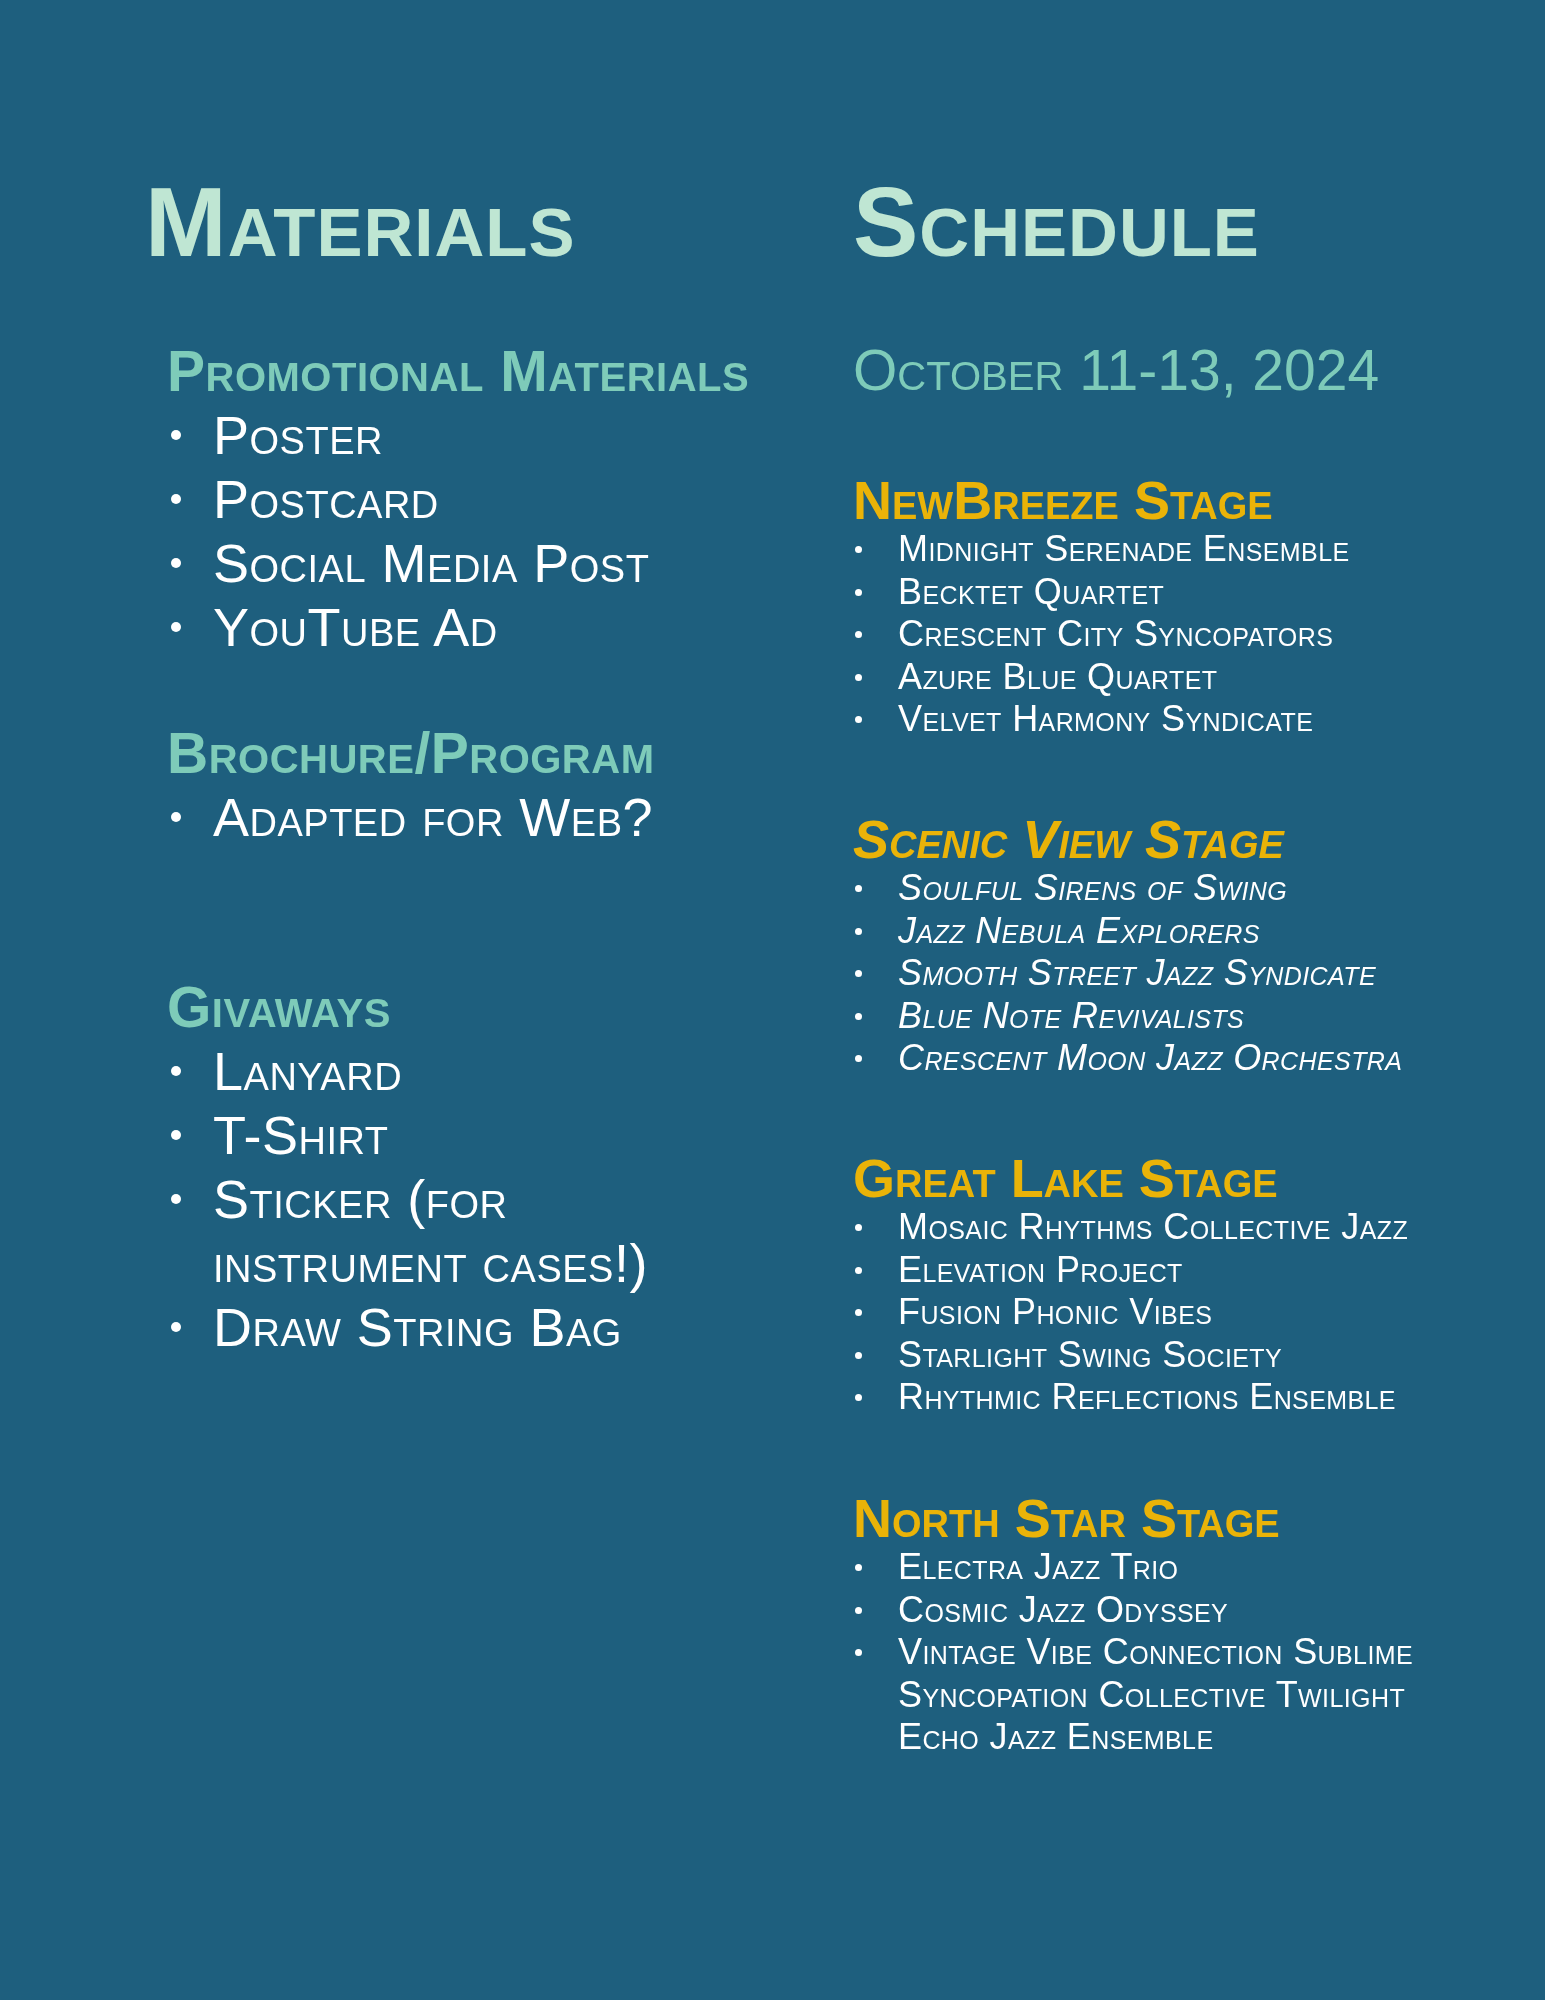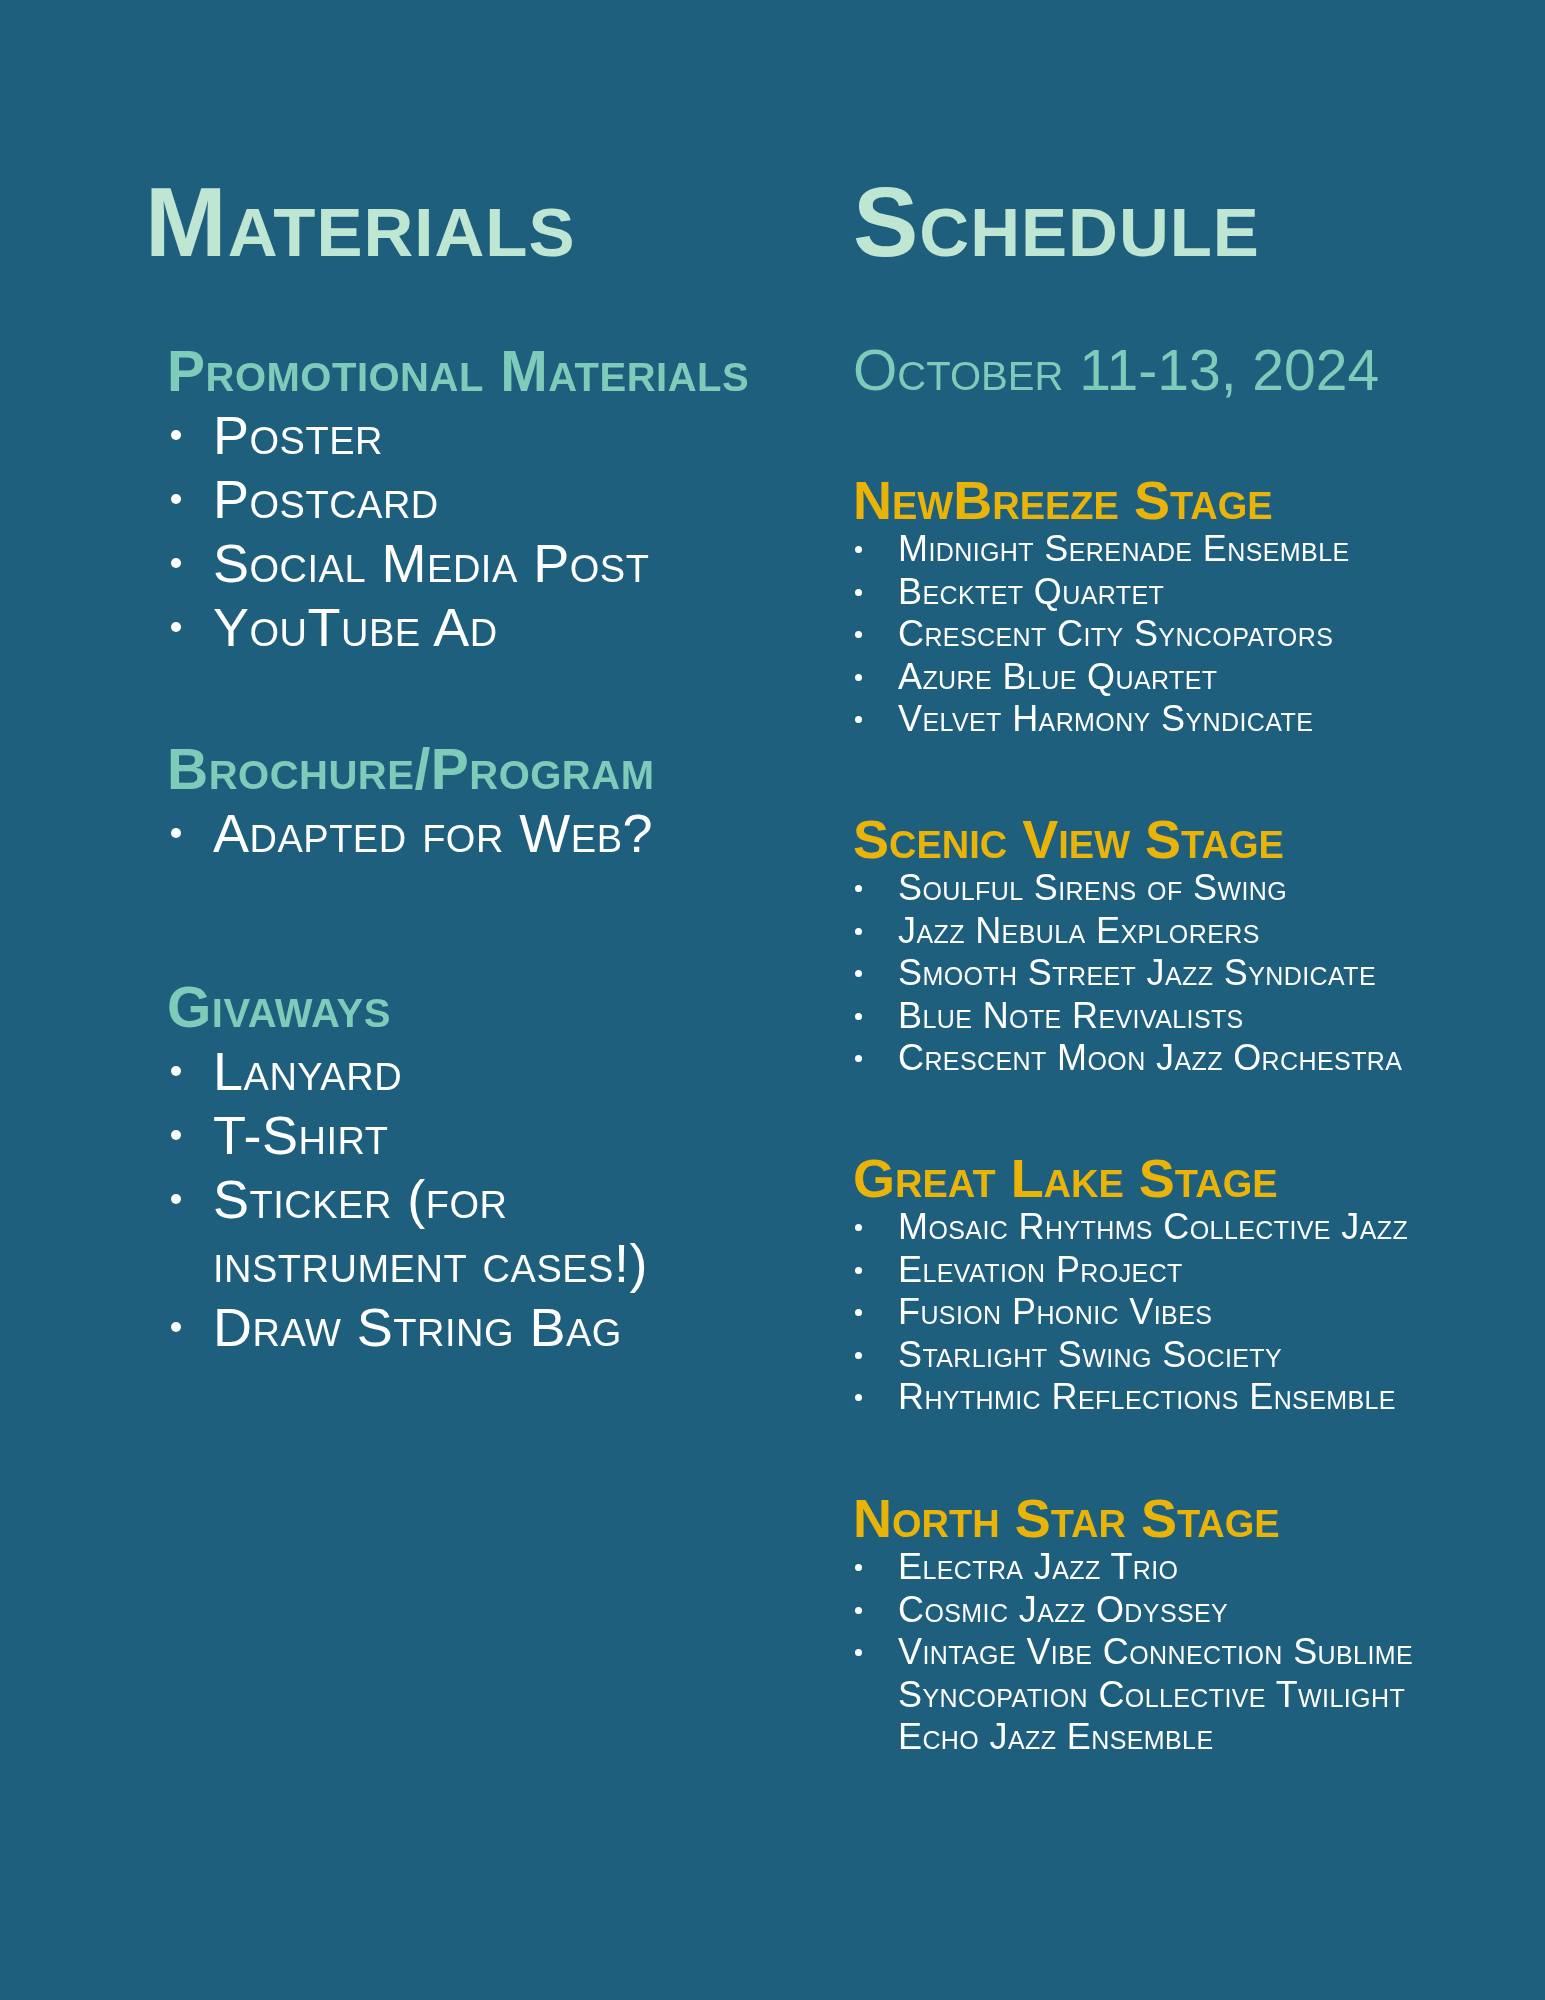--- a/index.html
+++ b/index.html
@@ -136,21 +136,21 @@
   <div class="section" style="top:341px;">
     <h2 class="section-heading">Promotional Materials</h2>
     <ul class="bullet-list">
       <li><span class="bullet"></span><span>Poster</span></li>
       <li><span class="bullet"></span><span>Postcard</span></li>
       <li><span class="bullet"></span><span>Social Media Post</span></li>
       <li><span class="bullet"></span><span>YouTube Ad</span></li>
     </ul>
   </div>
 
-  <div class="section" style="top:723px;margin-top:16px;">
+  <div class="section" style="top:723px;">
     <h2 class="section-heading">Brochure/Program</h2>
     <ul class="bullet-list">
       <li><span class="bullet"></span><span>Adapted for Web?</span></li>
     </ul>
   </div>
 
   <div class="section" style="top:977px;">
     <h2 class="section-heading">Givaways</h2>
     <ul class="bullet-list">
       <li><span class="bullet"></span><span>Lanyard</span></li>
@@ -169,21 +169,21 @@
     <h3 class="stage-heading">NewBreeze Stage</h3>
     <ul class="act-list">
       <li><span class="bullet"></span><span>Midnight Serenade Ensemble</span></li>
       <li><span class="bullet"></span><span>Becktet Quartet</span></li>
       <li><span class="bullet"></span><span>Crescent City Syncopators</span></li>
       <li><span class="bullet"></span><span>Azure Blue Quartet</span></li>
       <li><span class="bullet"></span><span>Velvet Harmony Syndicate</span></li>
     </ul>
   </div>
 
-  <div class="stage" style="top:811px;">
+  <div class="stage" style="top:811px;font-style:italic;">
     <h3 class="stage-heading">Scenic View Stage</h3>
     <ul class="act-list">
       <li><span class="bullet"></span><span>Soulful Sirens of Swing</span></li>
       <li><span class="bullet"></span><span>Jazz Nebula Explorers</span></li>
       <li><span class="bullet"></span><span>Smooth Street Jazz Syndicate</span></li>
       <li><span class="bullet"></span><span>Blue Note Revivalists</span></li>
       <li><span class="bullet"></span><span>Crescent Moon Jazz Orchestra</span></li>
     </ul>
   </div>
 

